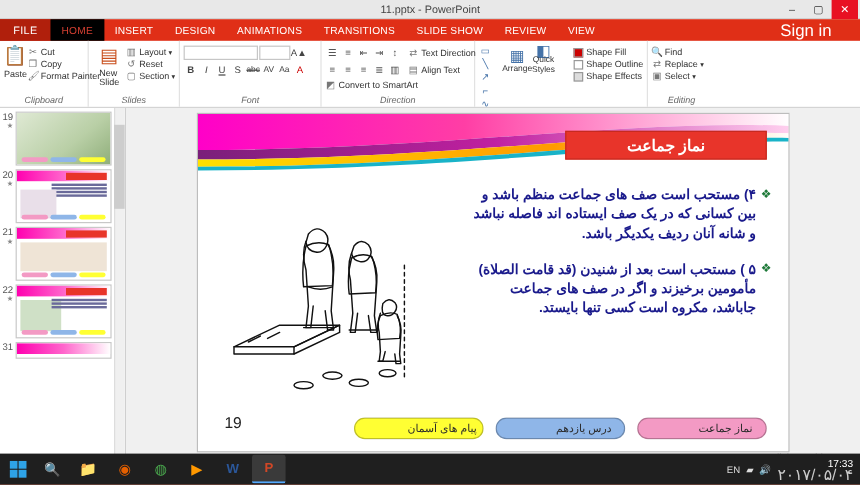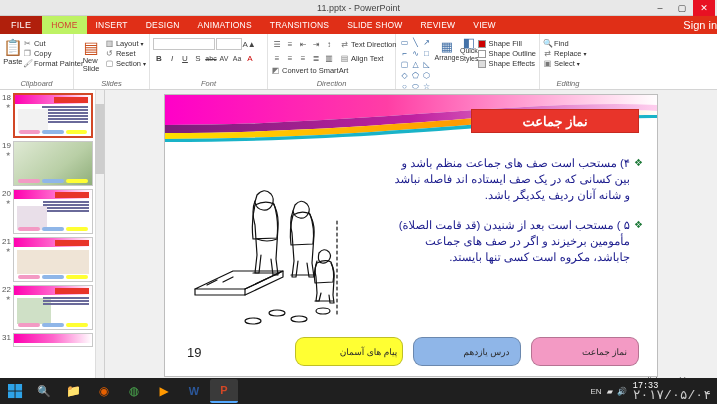--- a/index.html
+++ b/index.html
@@ -29,22 +29,22 @@
 
   
   .tabbar { height:18px; background:#e02f17; display:flex; align-items:stretch; position:relative; }
   .tabbar .filetab {
     background:#b01f0c; color:#fff; padding:0 11px; display:flex; align-items:center;
     font-size:9px; letter-spacing:.3px;
   }
   .tabbar .tab {
     color:#fff; padding:0 9px; display:flex; align-items:center; font-size:8.5px; letter-spacing:.2px;
   }
-  .tabbar .tab.active { background:#bef264; color:#d23f31; }
-  .tabbar .signin { margin-left:auto; color:#fff; font-size:11px; display:flex; align-items:center; }
+  .tabbar .tab.active { background:#000000; color:#d23f31; }
+  .tabbar .signin { margin-left:auto; color:#fff; font-size:14px; display:flex; align-items:center; padding-right:24px; }
 
   
   .ribbon {
     height:56px; background:#fff; border-bottom:1px solid #d4d4d4;
     display:flex; align-items:stretch; font-size:8px; color:#333;
   }
   .rgroup { display:flex; flex-direction:column; border-right:1px solid #e2e2e2; padding:1px 3px 0 3px; position:relative; }
   .rgroup .rbody { flex:1; display:flex; align-items:flex-start; padding-top:2px; }
   .rgroup .rlabel { text-align:center; font-size:7.5px; color:#666; padding-bottom:1px;font-style:italic; }
 
@@ -101,27 +101,27 @@
   .swoosh { position:absolute; left:0; right:0; top:0; height:48px; overflow:hidden; }
   .slide-title {
     position:absolute; right:18px; top:14px; width:168px; height:24px; background:#e8342a;
     border:1px solid #c62a20; display:flex; align-items:center; justify-content:center;
   }
   .slide-title span { color:#ffffff; font-size:13px; font-weight:bold; direction:rtl; }
 
   .bullets { position:absolute; right:14px; top:60px; width:250px; direction:rtl; text-align:right; }
   .bullet { display:flex; gap:4px; margin-bottom:14px; }
   .bullet .bmark { color:#1f7a3a; font-size:10px; line-height:15px; }
-  .bullet .btxt { font-size:11.5px; line-height:16px; color:#1a1a8c; font-weight:normal; }
+  .bullet .btxt { font-size:11.5px; line-height:16px; color:#1a1a8c; font-weight:bold; }
 
   .figure { position:absolute; left:22px; top:66px; width:200px; height:180px; }
   .pagenum { position:absolute; left:22px; bottom:16px; font-size:13px; color:#222; }
 
   .pills { position:absolute; right:18px; bottom:10px; display:flex; gap:10px; direction:rtl; }
-  .pill { width:108px; height:29px; border-radius:9px; display:flex; align-items:center; justify-content:center;
+  .pill { width:108px; height:18px; border-radius:9px; display:flex; align-items:center; justify-content:center;
           font-size:9px; color:#2a2a2a; border:1px solid rgba(0,0,0,.25); direction:rtl;padding-left:39px; }
 
   .notesbar { position:absolute; right:8px; bottom:4px; font-size:8.5px; color:#555; }
 
   
   .status {
     height:14px; background:#d24726; color:#fff; display:flex; align-items:center;
     font-size:8px; padding:0 4px; gap:6px;
   }
   .status .right { margin-left:auto; display:flex; align-items:center; gap:6px; }
@@ -132,21 +132,21 @@
 
   
   .taskbar {
     position:absolute; left:0; right:0; bottom:0; height:26px; background:#1f1f1f;
     display:flex; align-items:center; padding:0 2px; gap:2px;
   }
   .tstart { width:26px; height:24px; display:flex; align-items:center; justify-content:center; }
   .tico { width:28px; height:24px; display:flex; align-items:center; justify-content:center; border-radius:2px; }
   .tico.act { background:#3a3a3a; border-bottom:2px solid #55aaff; }
   .tray { margin-left:auto; display:flex; align-items:center; gap:5px; color:#ddd; font-size:8px; padding-right:4px; }
-  .clock { text-align:left; line-height:10px; font-size:8.5px; color:#fff;font-family:Liberation Mono, monospace; }
+  .clock { text-align:right; line-height:10px; font-size:8.5px; color:#fff; }
   .clock small { display:block; font-size:13px; color:#ccc; }
 </style>
 </head>
 <body>
 
 <div id="app">
 
   <div class="titlebar">
     <span>11.pptx - PowerPoint</span>
     <div class="wincontrols">
@@ -307,21 +307,21 @@
         </div>
         <div style="display:flex;flex-direction:column;align-items:center;width:26px;padding-top:2px">
           <span style="font-size:13px;color:#4472a8">▦</span>
           <span style="font-size:7px">Arrange</span>
         </div>
         <div style="display:flex;flex-direction:column;align-items:center;width:26px;padding-top:2px;line-height:8px">
           <span style="font-size:13px;color:#4472a8">◧</span>
           <span style="font-size:7px">Quick</span>
           <span style="font-size:7px">Styles</span>
         </div>
-        <div class="minicol" style="margin-left:0">
+        <div class="minicol" style="margin-left:16px">
           <div class="minirow">
             <span class="sw" style="background:#c00"></span>
             <span>Shape Fill</span>
           </div>
           <div class="minirow">
             <span class="sw" style="background:#fff"></span>
             <span>Shape Outline</span>
           </div>
           <div class="minirow">
             <span class="sw" style="background:#ddd"></span>
@@ -352,41 +352,20 @@
         </div>
       </div>
       <div class="rlabel">Editing</div>
     </div>
   </div>
 
   <div class="main">
 
     <div class="thumbs">
 
-      <div class="thumb sel">
-        <div class="num"><span>18</span><small>★</small></div>
-        <div class="sld">
-          <div class="t-pinkbar"></div>
-          <div class="t-redbox"></div>
-          <div class="t-lines">
-              <i></i>
-              <i></i>
-              <i></i>
-              <i></i>
-              <i></i>
-              <i></i>
-            </div>
-          <div class="t-img" style="background:#f2f2f2"></div>
-          <div class="t-pills">
-              <i style="background:#f39ac4"></i>
-              <i style="background:#8fb6e8"></i>
-              <i style="background:#ffff33"></i>
-            </div>
-        </div>
-      </div>
 
       <div class="thumb">
         <div class="num"><span>19</span><small>★</small></div>
         <div class="sld">
           <div style="position:absolute;inset:0;background:linear-gradient(140deg,#dfe9d4,#b9cfa6 60%,#8fae7a)"></div>
           <div class="t-pills">
               <i style="background:#f39ac4"></i>
               <i style="background:#8fb6e8"></i>
               <i style="background:#ffff33"></i>
             </div>

